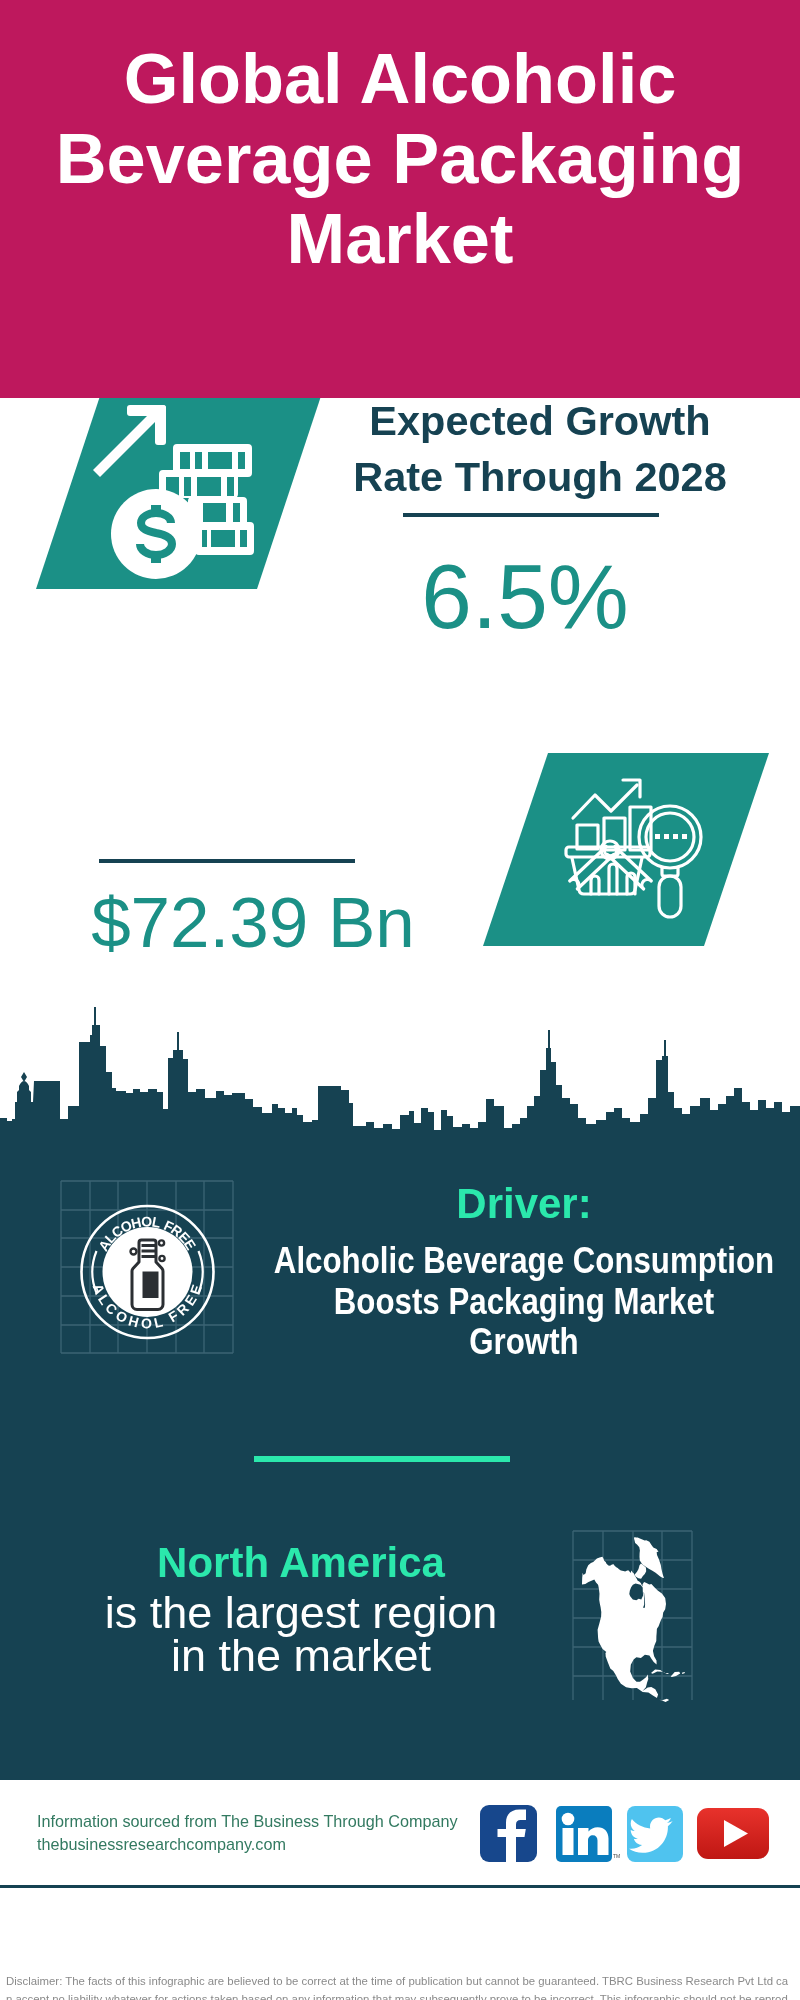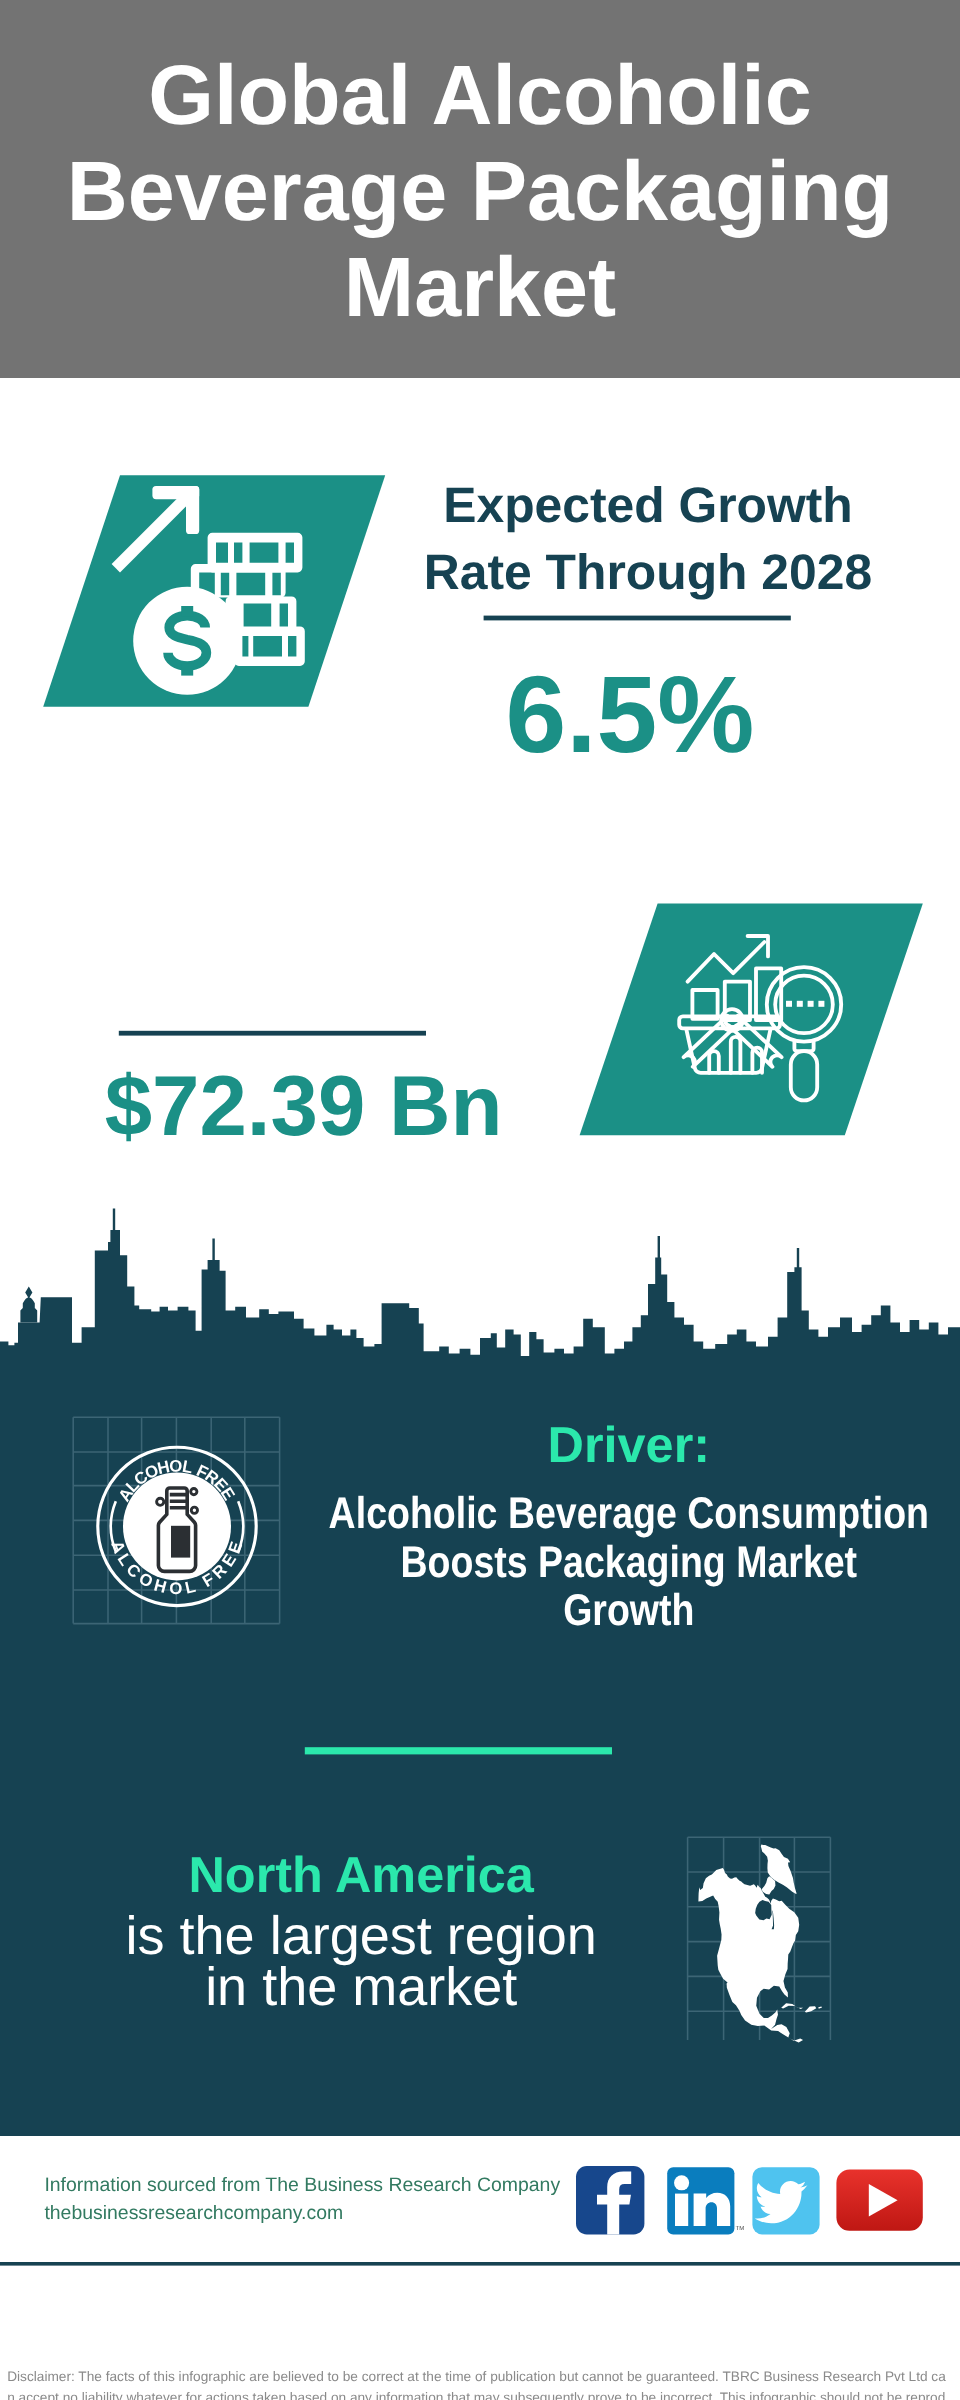--- a/index.html
+++ b/index.html
@@ -1,27 +1,27 @@
 <!DOCTYPE html>
 <html><head>
 <meta charset="utf-8">
 <style>
   * { margin:0; padding:0; box-sizing:border-box; }
   html,body { width:800px; height:2000px; }
   body { font-family:"Liberation Sans", sans-serif; background:#ffffff; overflow:hidden; }
   .page { position:relative; width:800px; height:2000px; background:#fff; }
 
-  .header { position:absolute; left:0; top:0; width:800px; height:315px; background:#737373; }
+  .header { position:absolute; left:0; top:0; width:800px; height:398px; background:#be185d; }
   .header-title { position:absolute; left:0; top:39px; width:800px; text-align:center;
      color:#ffffff; font-size:70.4px; font-weight:700; line-height:80px; }
 
   .stat-label { position:absolute; color:#164252; font-weight:700; font-size:41.5px;
      line-height:56px; text-align:center;margin-top:12px; }
   .rule { position:absolute; background:#164252; height:4px; }
-  .stat-value { position:absolute; color:#1b9086; font-weight:700; text-align:center; }
+  .stat-value { position:absolute; color:#1b9086; font-weight:400; text-align:center; }
 
   .artboard { position:absolute; left:0; top:0; width:800px; height:2000px; }
 
   .dark-text { position:absolute; color:#ffffff; text-align:center; white-space:nowrap; }
 </style>
 </head>
 <body>
 
 <div class="page">
   <svg class="artboard" viewBox="0 0 800 2000">
@@ -199,18 +199,18 @@
   <div class="dark-text" style="left:124px;top:1241px;width:800px;font-size:37px;line-height:40.5px;font-weight:700;
               transform:scaleX(0.845);transform-origin:400px 0">Alcoholic Beverage Consumption<br>Boosts Packaging Market<br>Growth</div>
 
   <div class="dark-text" style="left:-99px;top:1541px;width:800px;font-size:42px;line-height:44px;font-weight:700;color:#2be8ac">North America</div>
   <div class="dark-text" style="left:-99px;top:1591px;width:800px;font-size:45px;line-height:43.4px;font-weight:400">is the largest region<br>in the market</div>
 
 </div>
 
   <div style="position:absolute;left:37px;top:1810px;width:470px;color:#337a61;
               font-size:16.2px;line-height:23px;white-space:nowrap">
-    <div>Information sourced from The Business Research Company</div>
+    <div>Information sourced from The Business Through Company</div>
     <div>thebusinessresearchcompany.com</div>
   </div>
 
   <div style="position:absolute;left:6px;top:1973px;width:788px;color:#8a8a8a;
               font-size:11.4px;line-height:17.5px;text-align:left;word-break:break-all">Disclaimer: The facts of this infographic are believed to be correct at the time of publication but cannot be guaranteed. TBRC Business Research Pvt Ltd can accept no liability whatever for actions taken based on any information that may subsequently prove to be incorrect. This infographic should not be reproduced, reirculated, published in any media, website or otherwise, in any form or manner, in part or as a whole, without the express consent in writing of TBRC Business Research Pvt Ltd. Any unauthorized use, disclosure or public dissemination of information contained herein is prohibited. Individual situations and local practices and standards may vary, so viewers and others utilizing information contained within a presentation are free to adopt differing standards and approaches as they see fit.</div>
 
 </body></html>

